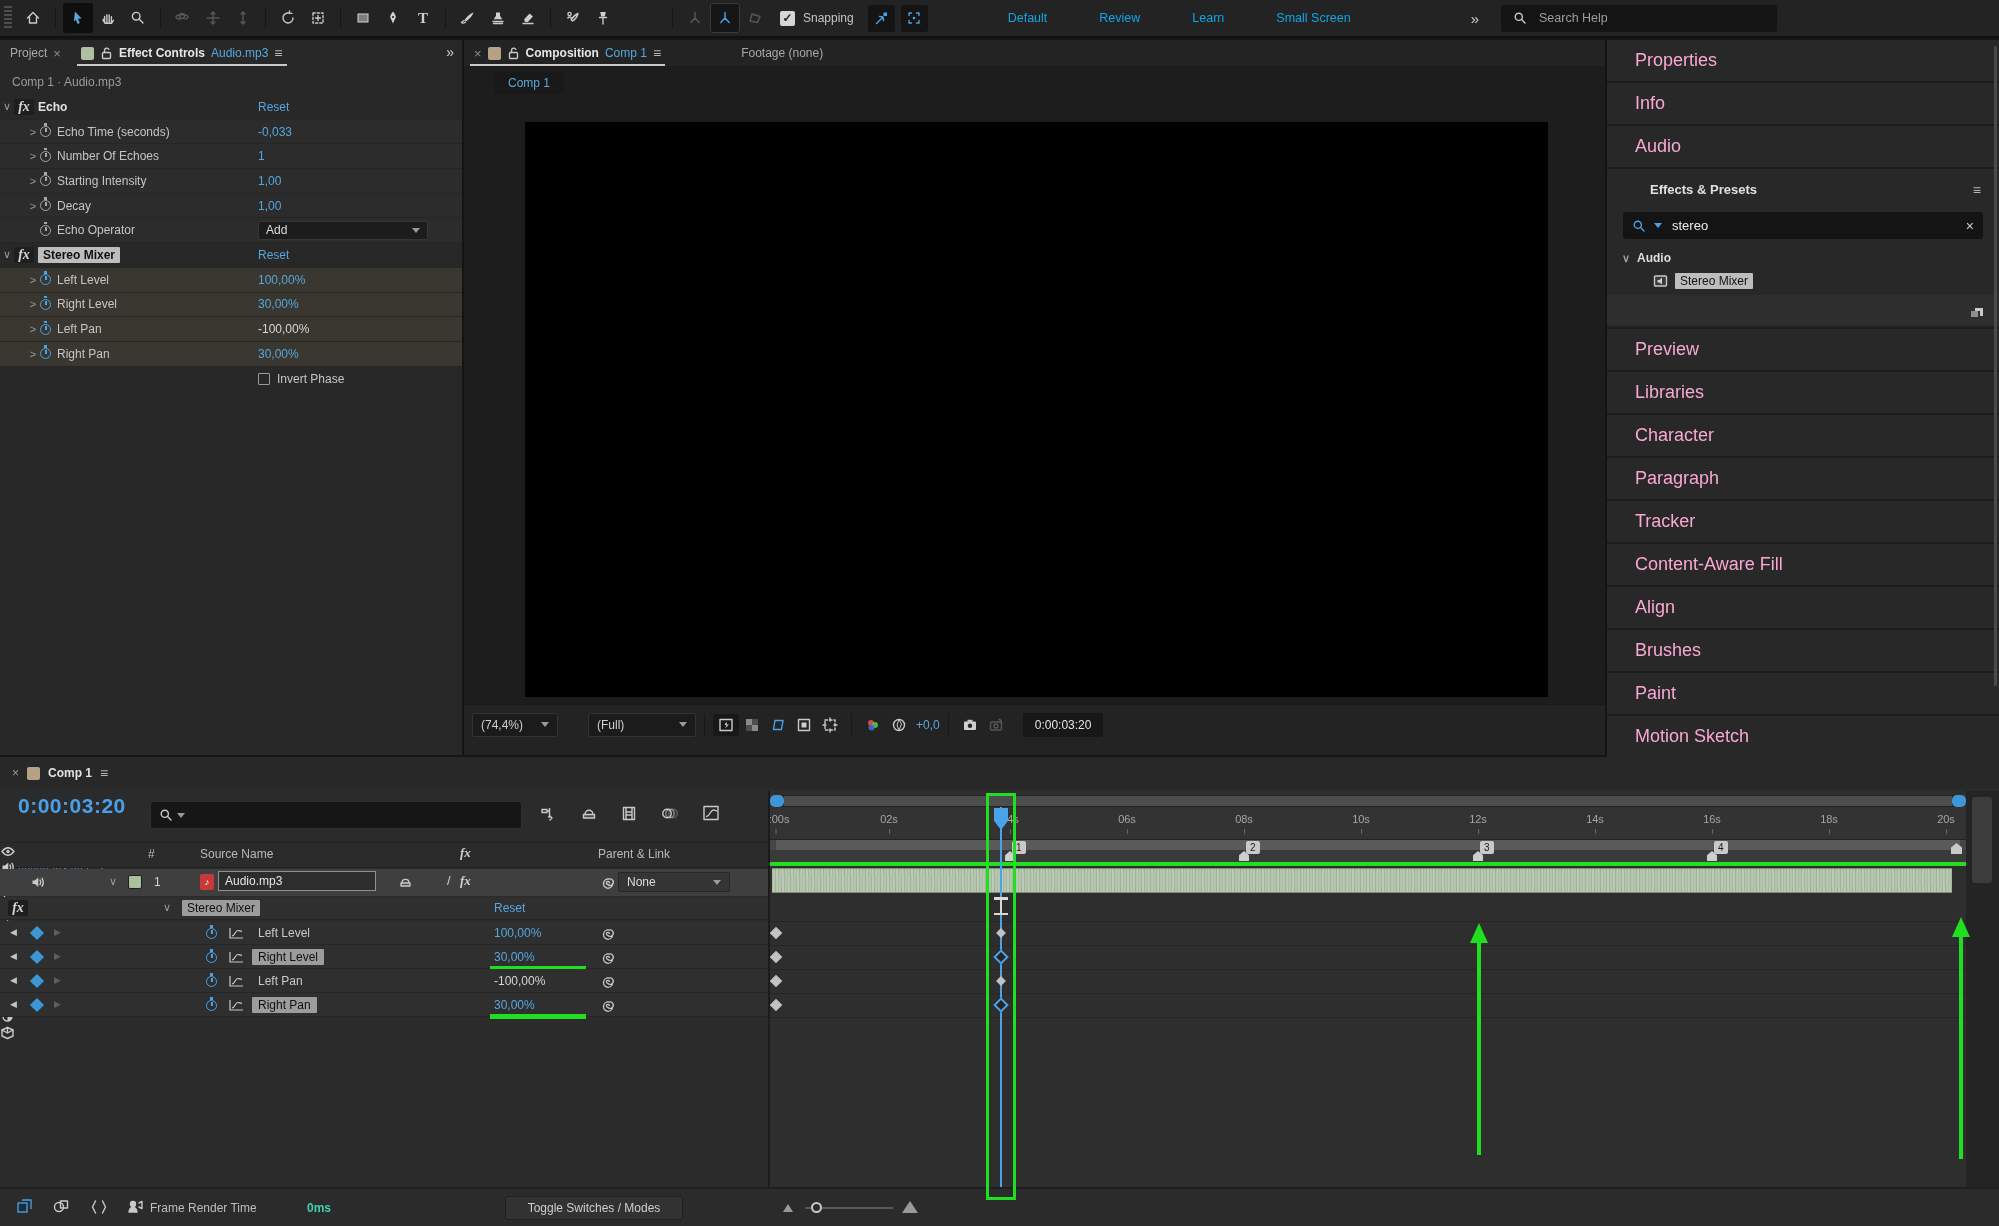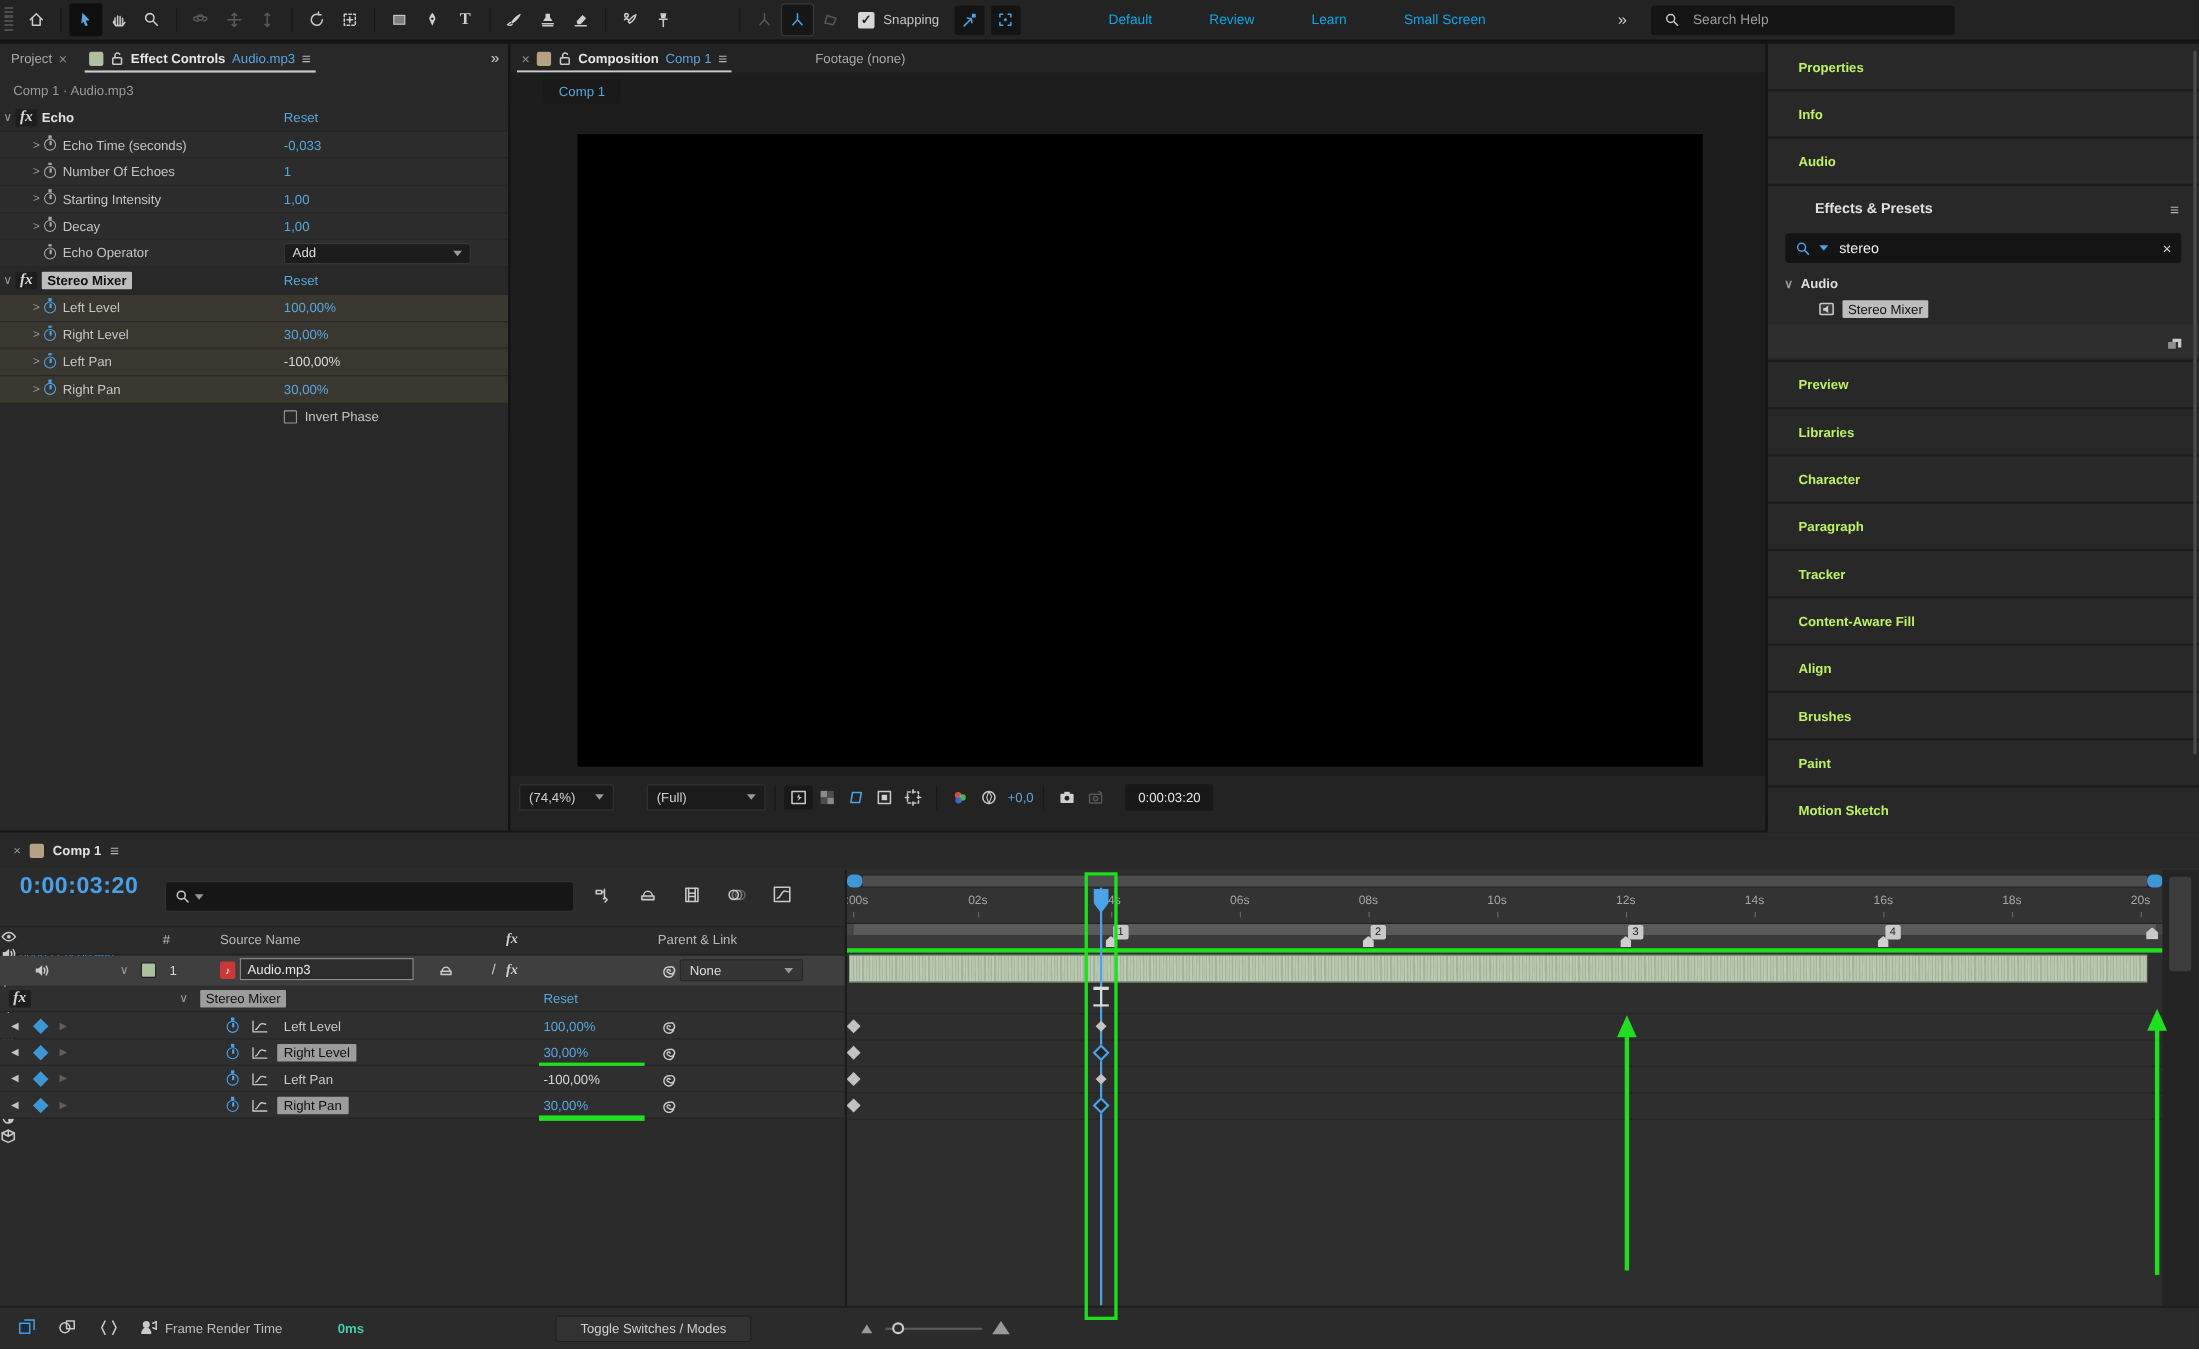--- a/index.html
+++ b/index.html
@@ -88,21 +88,21 @@
     align-items:center;justify-content:space-between;padding:0 8px;color:#cfcfcf;gap:10px;}
   .vs-ic{width:26px;height:22px;display:flex;align-items:center;justify-content:center;flex:0 0 auto;}
   .vs-ic.pressed{background:#181818;border-radius:2px;}
   .vs-sep{width:1px;height:22px;background:#181818;margin:0 8px;}
   .exposure{color:#57a6de;margin-left:4px;}
   .vs-tc{background:#181818;border-radius:2px;height:24px;display:flex;align-items:center;
     padding:0 12px;color:#e3e3e3;margin-left:14px;}
 
   
   .sb-item{height:41px;background:#282828;margin-bottom:2px;display:flex;align-items:center;
-    padding-left:28px;color:#bef264;font-size:12px;position:relative;font-weight:bold;}
+    padding-left:28px;color:#f9a8d4;font-size:18px;position:relative;}
   .ep-block{background:#282828;margin-bottom:2px;padding-bottom:2px;}
   .ep-head{height:41px;display:flex;align-items:center;padding-left:43px;color:#e0e0e0;font-size:13px;
     font-weight:bold;position:relative;}
   .ep-head .menu-glyph{position:absolute;right:18px;}
   .ep-search{margin:2px 16px 8px 16px;height:27px;background:#141414;border-radius:3px;
     display:flex;align-items:center;padding:0 9px;gap:8px;}
   .ep-search input{background:transparent;border:none;outline:none;color:#eee;font-size:13px;width:270px;
     font-family:"Liberation Sans",sans-serif;}
   .ep-x{margin-left:auto;color:#cfcfcf;font-size:14px;}
   .ep-group{display:flex;align-items:center;gap:4px;padding-left:12px;height:22px;color:#dedede;font-weight:bold;}

